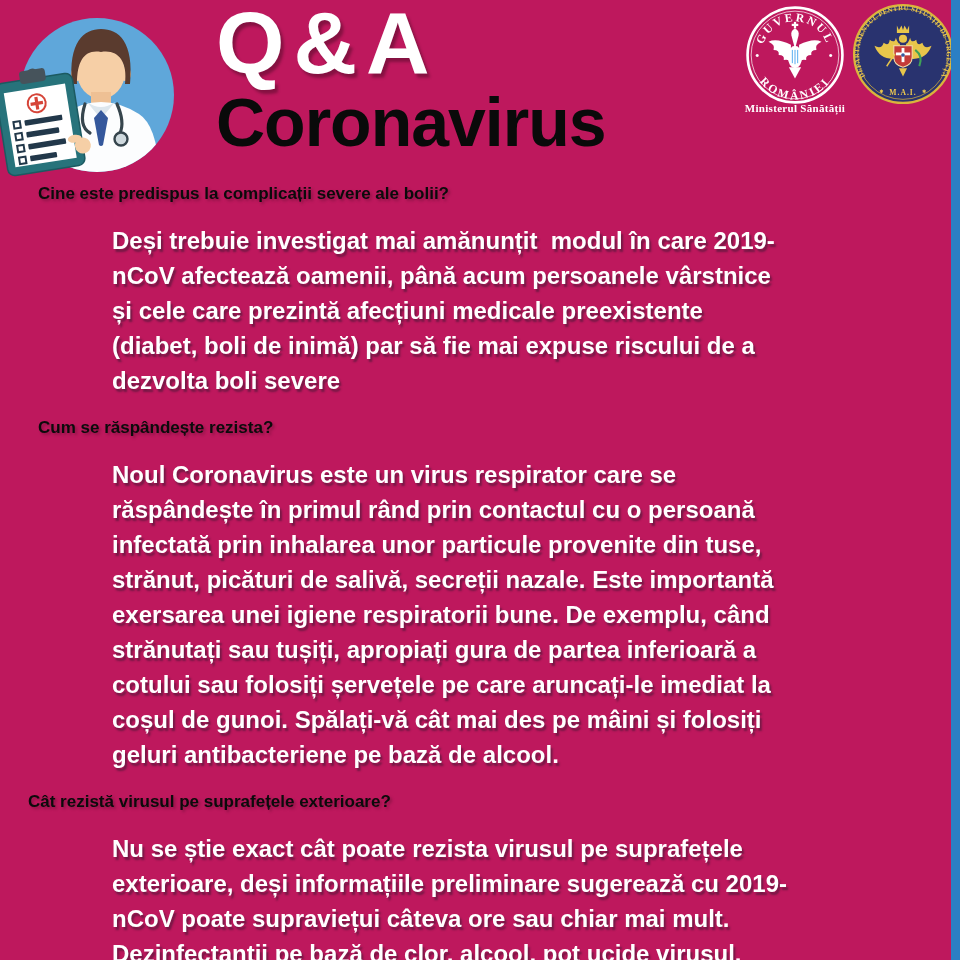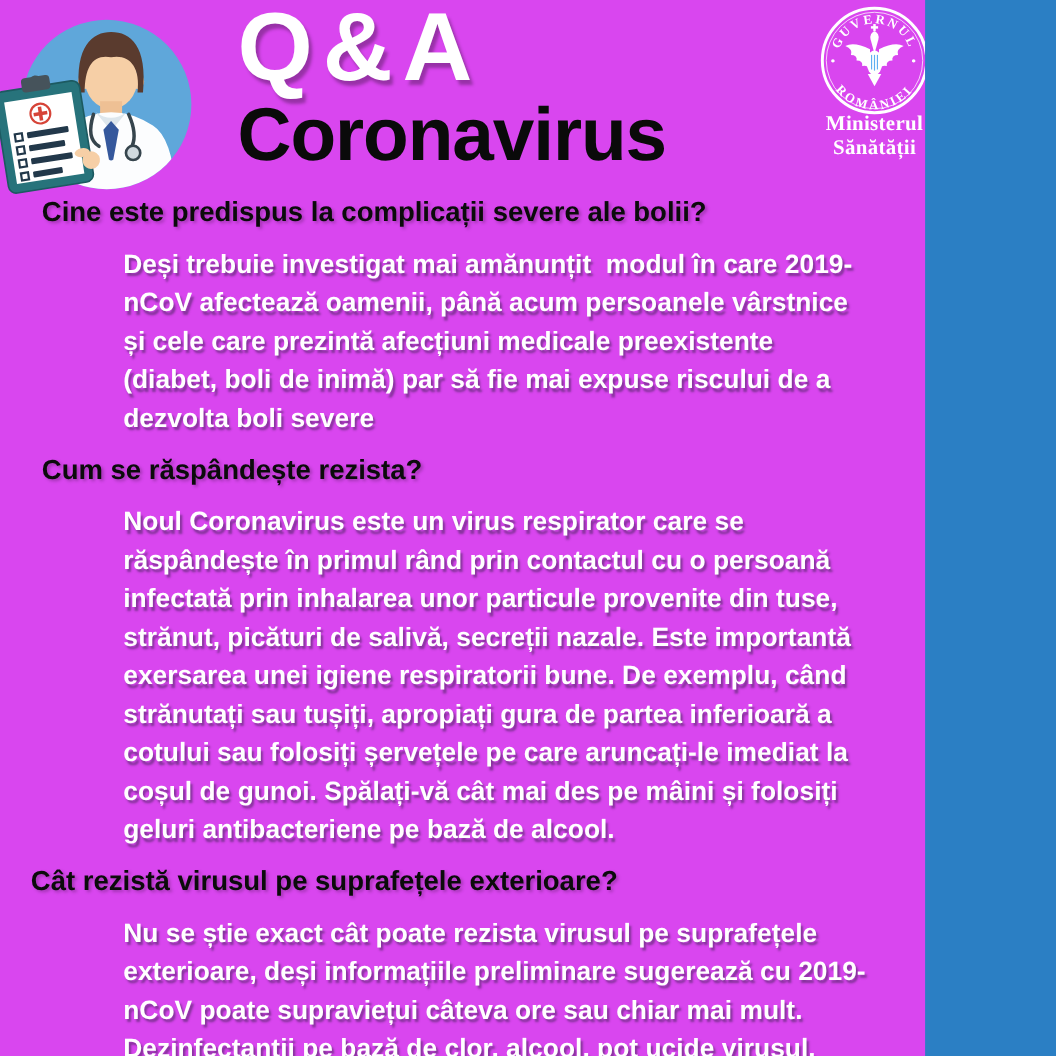--- a/index.html
+++ b/index.html
@@ -1,42 +1,42 @@
 <!DOCTYPE html>
 <html><head>
 <meta charset="utf-8">
 <style>
   html,body{margin:0;padding:0;background:#2b7fc4;}
   .poster{
-    position:relative;width:841px;height:960px;overflow:hidden;
-    background:#d946ef;
+    position:relative;width:951px;height:960px;overflow:hidden;
+    background:#be185d;
     font-family:"Liberation Sans",sans-serif;font-weight:700;
   }
   
   .badge{position:absolute;left:0;top:12px;width:182px;height:168px;}
   .title-block{position:absolute;left:216px;top:-4px;}
   .qa-title{
     font-size:88px;line-height:94px;color:#ffffff;letter-spacing:9px;
     text-shadow:3px 4px 3px rgba(0,0,0,.30);
   }
   .corona-title{
     font-size:68px;line-height:72px;color:#0a0a0a;letter-spacing:-1px;margin-top:-4px;
   }
   figure{margin:0;}
   .gov-seal{position:absolute;left:744px;top:4px;width:102px;height:128px;}
   .gov-caption{
     position:absolute;left:-15px;top:98px;width:132px;text-align:center;
-    font-family:"Liberation Serif",serif;font-weight:700;font-size:19px;
+    font-family:"Liberation Serif",serif;font-weight:700;font-size:11px;
     color:#ffffff;letter-spacing:.3px;
   }
   .dsu-seal{position:absolute;left:850px;top:1px;width:106px;height:106px;}
   
   main{position:absolute;left:0;top:176px;width:960px;}
   .question{
-    margin:0;padding-left:38px;font-size:25px;line-height:35px;color:#0b0b0b;
+    margin:0;padding-left:38px;font-size:17px;line-height:35px;color:#0b0b0b;
     font-weight:700;text-shadow:2px 2px 3px rgba(0,0,0,.25);
   }
   section.q3 .question{padding-left:28px;}
   .answer{
     margin:12px;padding:0 18px 0 100px;font-size:24px;line-height:35px;color:#ffffff;
     white-space:pre-wrap;text-shadow:2px 3px 2px rgba(15,25,35,.42);
   }
   .seal-serif{font-family:"Liberation Serif",serif;font-weight:700;}
 </style>
 </head>

